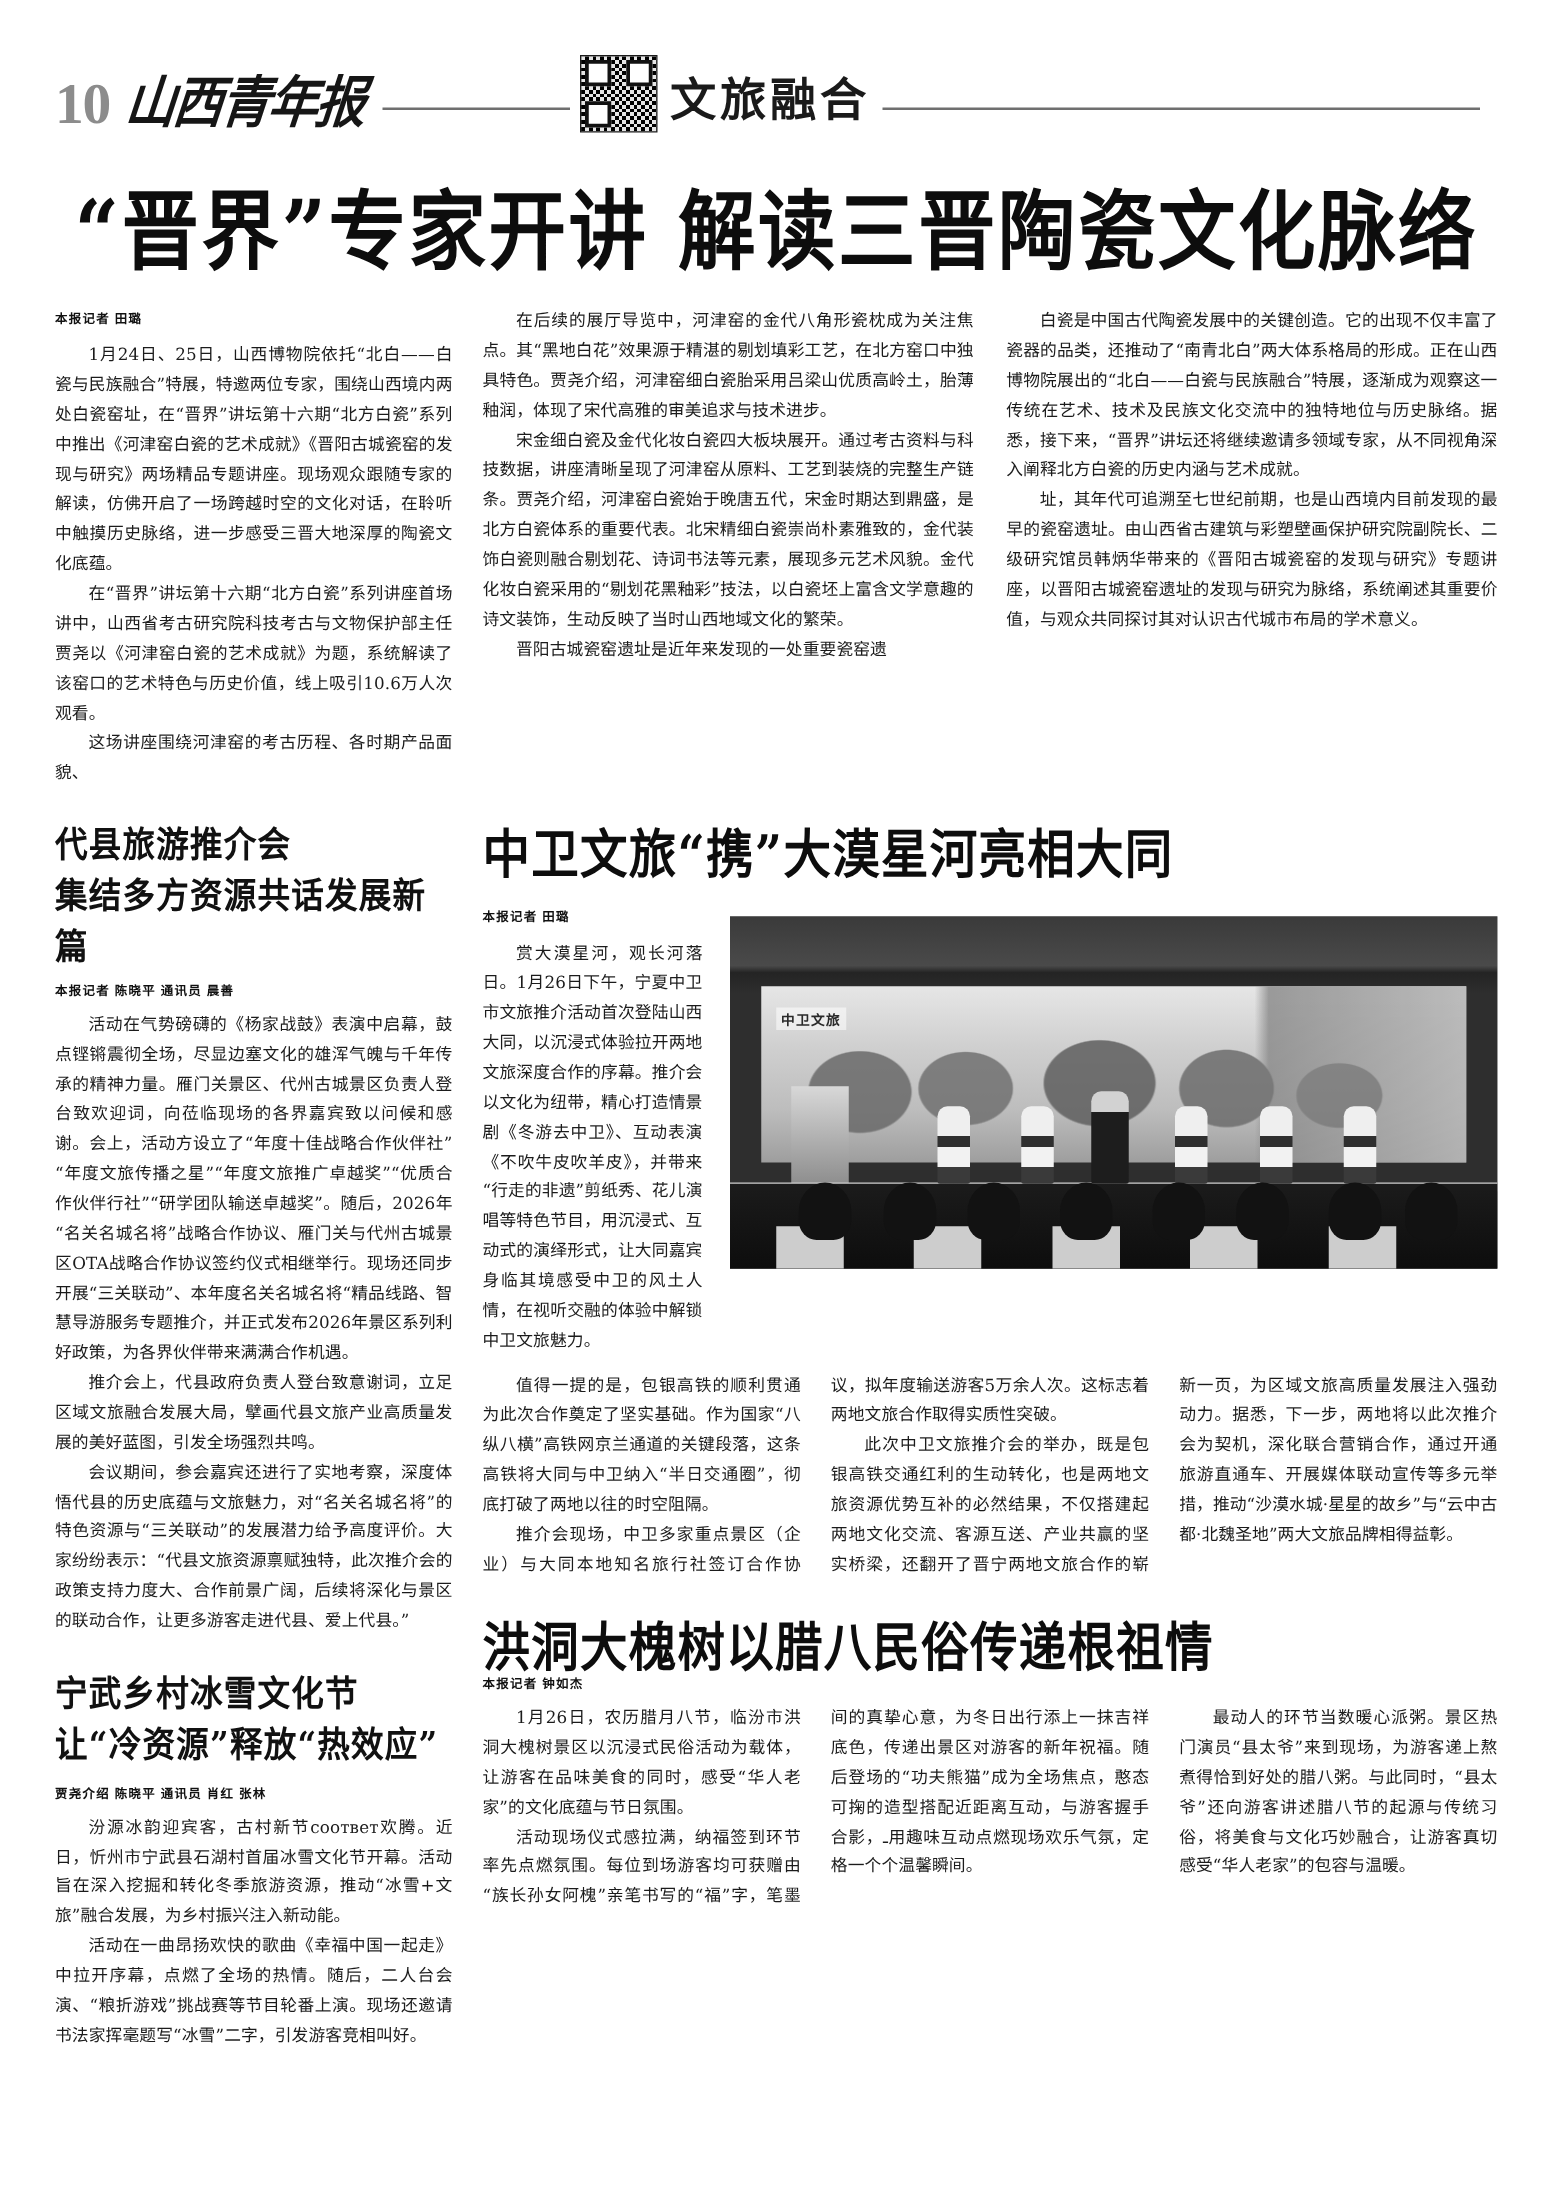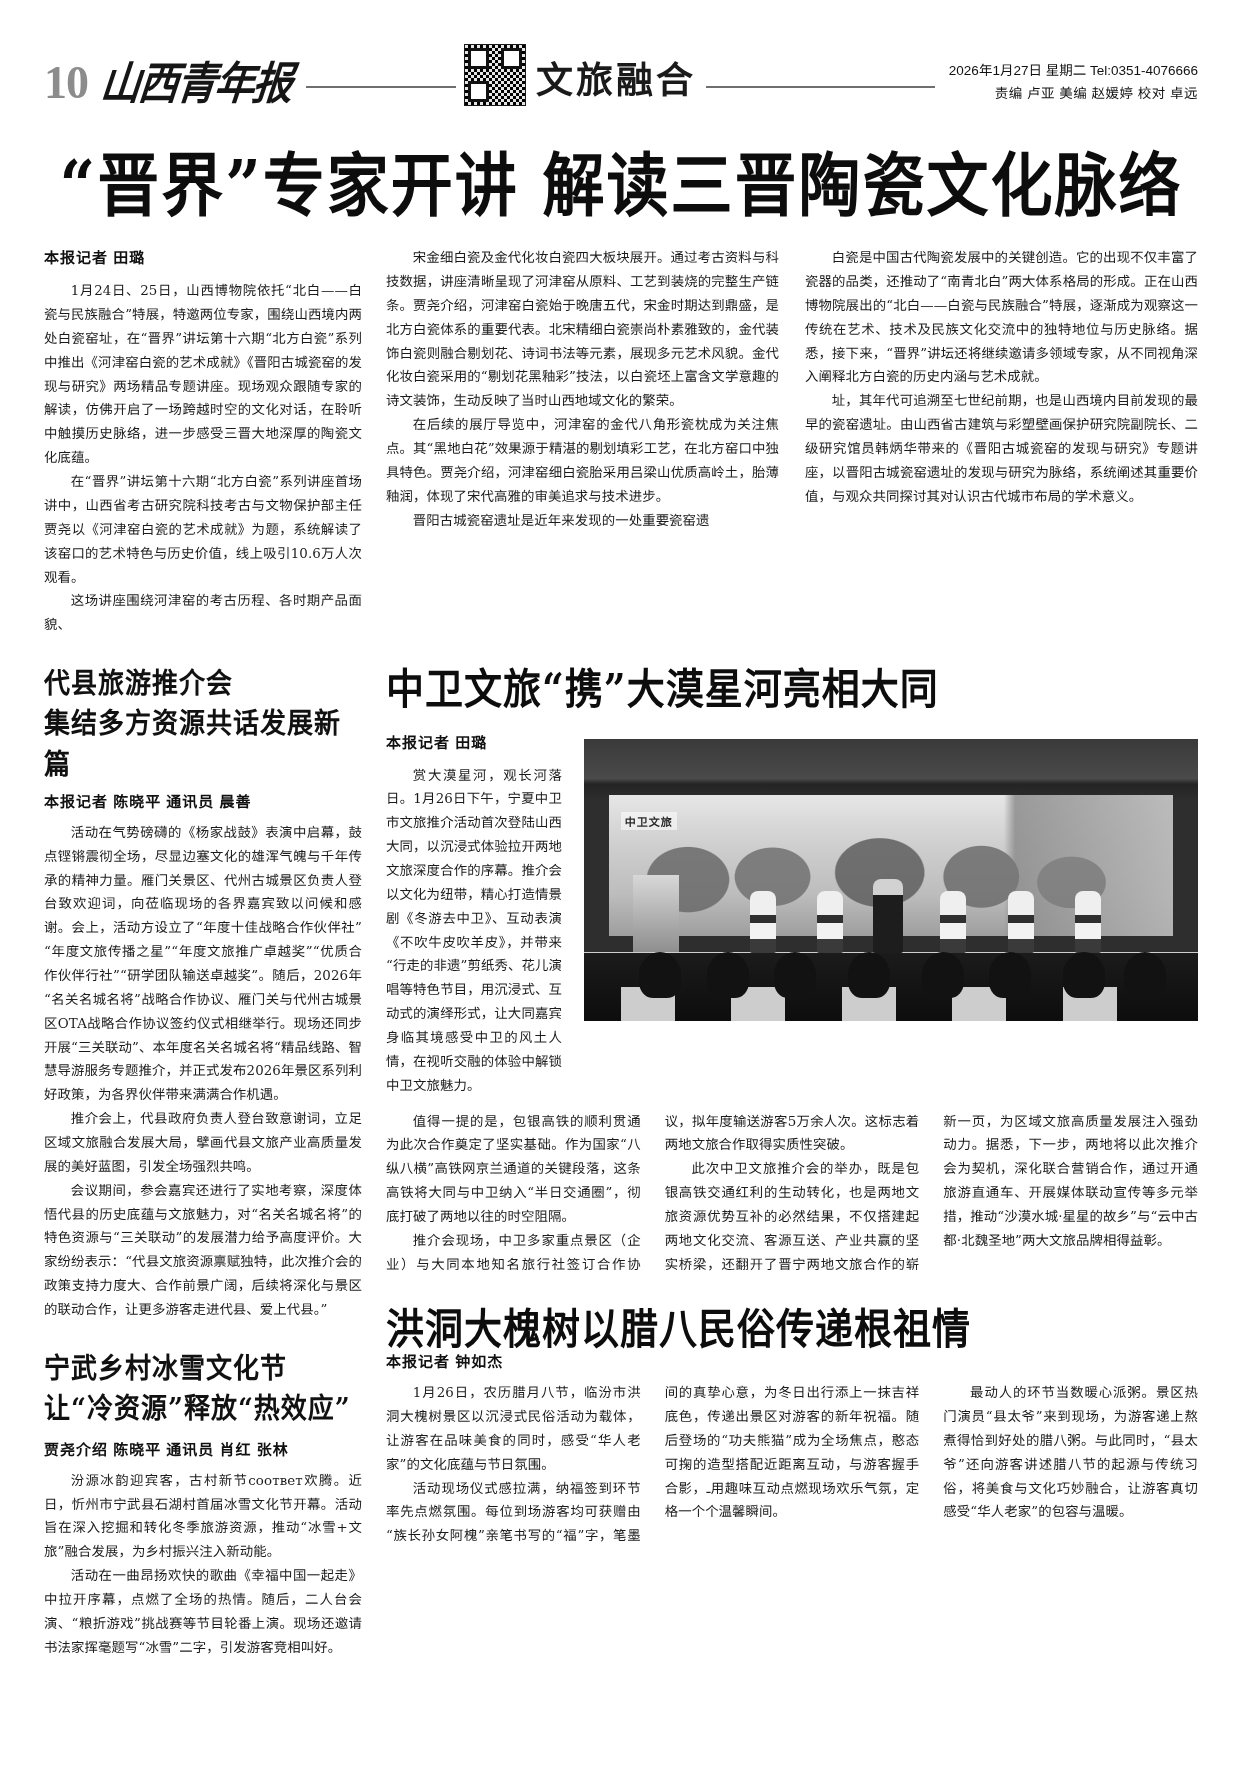--- a/index.html
+++ b/index.html
@@ -103,21 +103,21 @@
     color:#111;transform:scaleY(1.1);transform-origin:left top;
   }
   .hl-3{
     font-family:"DejaVu Serif",serif;
     font-weight:bold;font-size:38px;
     line-height:1.25;letter-spacing:1px;
     color:#0d0d0d;transform:scaleY(1.12);transform-origin:left top;
   }
   .byline{
     font-family:"Liberation Sans","DejaVu Sans",sans-serif;
-    font-weight:bold;font-size:15px;
+    font-weight:bold;font-size:10px;
     letter-spacing:1px;color:#111;
   }
 
   
   .bt{
     font-family:"DejaVu Serif","Liberation Serif",serif;
     font-size:13.4px;
     line-height:1.78;
     text-align:justify;
     text-justify:inter-ideograph;
@@ -209,42 +209,38 @@
 
   <div class="masthead">
     <div class="folio">10</div>
     <div class="paper-name">山西青年报</div>
     <div class="rule-left"></div>
     <div class="qr">
         <i></i>
       </div>
     <div class="section-title">文旅融合</div>
     <div class="rule-right"></div>
-    <div class="pubinfo">
-      <div>2026年1月27日  星期二  Tel:0351-4076666</div>
-      <div class="line2">责编 卢亚  美编 赵媛婷  校对 卓远</div>
-    </div>
   </div>
 
   <div class="hl-main">“晋界”专家开讲 解读三晋陶瓷文化脉络</div>
 
   <div class="rowflex sec-top">
     <div style="width:318px;flex:0 0 318px;">
       <div class="byline">本报记者  田璐</div>
       <div class="bt" style="margin-top:12px;">
         <p>1月24日、25日，山西博物院依托“北白——白瓷与民族融合”特展，特邀两位专家，围绕山西境内两处白瓷窑址，在“晋界”讲坛第十六期“北方白瓷”系列中推出《河津窑白瓷的艺术成就》《晋阳古城瓷窑的发现与研究》两场精品专题讲座。现场观众跟随专家的解读，仿佛开启了一场跨越时空的文化对话，在聆听中触摸历史脉络，进一步感受三晋大地深厚的陶瓷文化底蕴。</p>
         <p>在“晋界”讲坛第十六期“北方白瓷”系列讲座首场讲中，山西省考古研究院科技考古与文物保护部主任贾尧以《河津窑白瓷的艺术成就》为题，系统解读了该窑口的艺术特色与历史价值，线上吸引10.6万人次观看。</p>
         <p>这场讲座围绕河津窑的考古历程、各时期产品面貌、</p>
       </div>
     </div>
     <div style="width:24px;flex:0 0 24px;"></div>
     <div style="flex:1;">
       <div class="bt cols2" style="margin-top:0;">
+        <p>在后续的展厅导览中，河津窑的金代八角形瓷枕成为关注焦点。其“黑地白花”效果源于精湛的剔划填彩工艺，在北方窑口中独具特色。贾尧介绍，河津窑细白瓷胎采用吕梁山优质高岭土，胎薄釉润，体现了宋代高雅的审美追求与技术进步。</p>
         <p>宋金细白瓷及金代化妆白瓷四大板块展开。通过考古资料与科技数据，讲座清晰呈现了河津窑从原料、工艺到装烧的完整生产链条。贾尧介绍，河津窑白瓷始于晚唐五代，宋金时期达到鼎盛，是北方白瓷体系的重要代表。北宋精细白瓷崇尚朴素雅致的，金代装饰白瓷则融合剔划花、诗词书法等元素，展现多元艺术风貌。金代化妆白瓷采用的“剔划花黑釉彩”技法，以白瓷坯上富含文学意趣的诗文装饰，生动反映了当时山西地域文化的繁荣。</p>
-        <p>在后续的展厅导览中，河津窑的金代八角形瓷枕成为关注焦点。其“黑地白花”效果源于精湛的剔划填彩工艺，在北方窑口中独具特色。贾尧介绍，河津窑细白瓷胎采用吕梁山优质高岭土，胎薄釉润，体现了宋代高雅的审美追求与技术进步。</p>
         <p>晋阳古城瓷窑遗址是近年来发现的一处重要瓷窑遗</p>
         <p>白瓷是中国古代陶瓷发展中的关键创造。它的出现不仅丰富了瓷器的品类，还推动了“南青北白”两大体系格局的形成。正在山西博物院展出的“北白——白瓷与民族融合”特展，逐渐成为观察这一传统在艺术、技术及民族文化交流中的独特地位与历史脉络。据悉，接下来，“晋界”讲坛还将继续邀请多领域专家，从不同视角深入阐释北方白瓷的历史内涵与艺术成就。</p>
         <p>址，其年代可追溯至七世纪前期，也是山西境内目前发现的最早的瓷窑遗址。由山西省古建筑与彩塑壁画保护研究院副院长、二级研究馆员韩炳华带来的《晋阳古城瓷窑的发现与研究》专题讲座，以晋阳古城瓷窑遗址的发现与研究为脉络，系统阐述其重要价值，与观众共同探讨其对认识古代城市布局的学术意义。</p>
       </div>
     </div>
   </div>
 
   <div class="mid">
 
     <div class="col-left">

